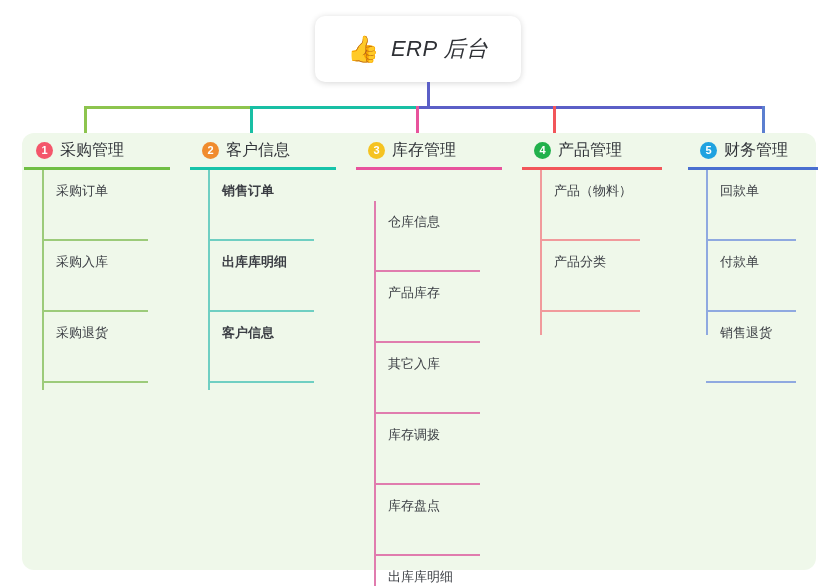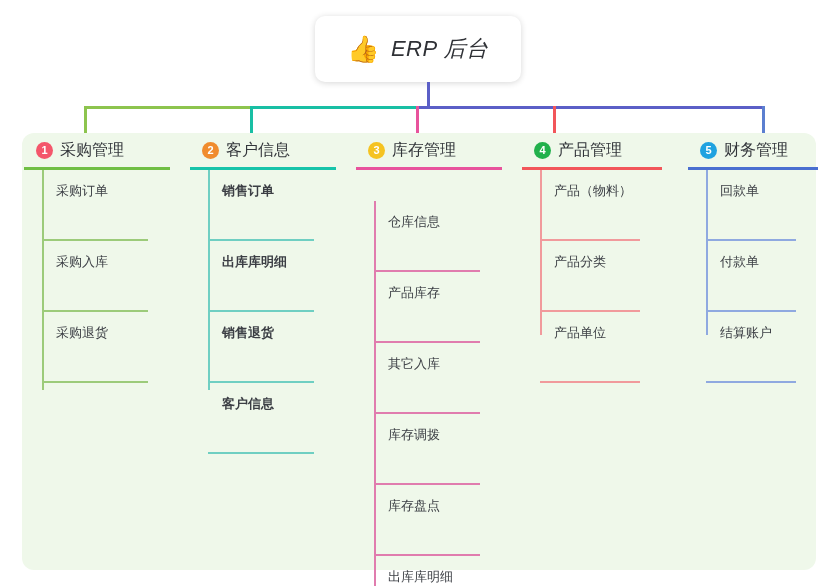--- a/index.html
+++ b/index.html
@@ -138,24 +138,20 @@
       <div style="position: relative; font-weight: bold;">
         <div class="leaf">
           <span class="leaf-label">销售订单</span>
           <div class="leaf-rule" style="background: rgb(111, 207, 194); width: 106px;"></div>
         </div>
         <div class="leaf">
           <span class="leaf-label">出库库明细</span>
           <div class="leaf-rule" style="background: rgb(111, 207, 194); width: 106px;"></div>
         </div>
         <div class="leaf">
-          <span class="leaf-label">销售退货</span>
-          <div class="leaf-rule" style="background: rgb(111, 207, 194); width: 106px;"></div>
-        </div>
-        <div class="leaf">
           <span class="leaf-label">客户信息</span>
           <div class="leaf-rule" style="background: rgb(111, 207, 194); width: 106px;"></div>
         </div>
         <div class="spine" style="background: rgb(111, 207, 194); top: 0px; height: 220px;"></div>
       </div>
     </div>
     <div class="column" style="left: 334px; width: 146px;">
       <div class="col-head">
         <span class="badge" style="background: rgb(245, 195, 33);">3</span>
         <span class="col-title">库存管理</span>
@@ -197,42 +193,38 @@
       <div class="col-rule" style="background: rgb(242, 86, 90);"></div>
       <div style="position: relative; text-align: center;">
         <div class="leaf">
           <span class="leaf-label">产品（物料）</span>
           <div class="leaf-rule" style="background: rgb(241, 154, 156); width: 100px;"></div>
         </div>
         <div class="leaf">
           <span class="leaf-label">产品分类</span>
           <div class="leaf-rule" style="background: rgb(241, 154, 156); width: 100px;"></div>
         </div>
-        <div class="leaf">
-          <span class="leaf-label">产品单位</span>
-          <div class="leaf-rule" style="background: rgb(241, 154, 156); width: 100px;"></div>
-        </div>
         <div class="spine" style="background: rgb(241, 154, 156); top: 0px; height: 165px;"></div>
       </div>
     </div>
     <div class="column" style="left: 666px; width: 130px;">
       <div class="col-head">
         <span class="badge" style="background: rgb(31, 162, 224);">5</span>
         <span class="col-title">财务管理</span>
       </div>
       <div class="col-rule" style="background: rgb(74, 111, 208);"></div>
       <div style="position: relative;">
         <div class="leaf">
           <span class="leaf-label">回款单</span>
           <div class="leaf-rule" style="background: rgb(143, 169, 224); width: 90px;"></div>
         </div>
         <div class="leaf">
           <span class="leaf-label">付款单</span>
           <div class="leaf-rule" style="background: rgb(143, 169, 224); width: 90px;"></div>
         </div>
         <div class="leaf">
-          <span class="leaf-label">结算账户</span>
+          <span class="leaf-label">销售退货</span>
           <div class="leaf-rule" style="background: rgb(143, 169, 224); width: 90px;"></div>
         </div>
         <div class="spine" style="background: rgb(143, 169, 224); top: 0px; height: 165px;"></div>
       </div>
     </div>
   </div>
 
 </body></html>

